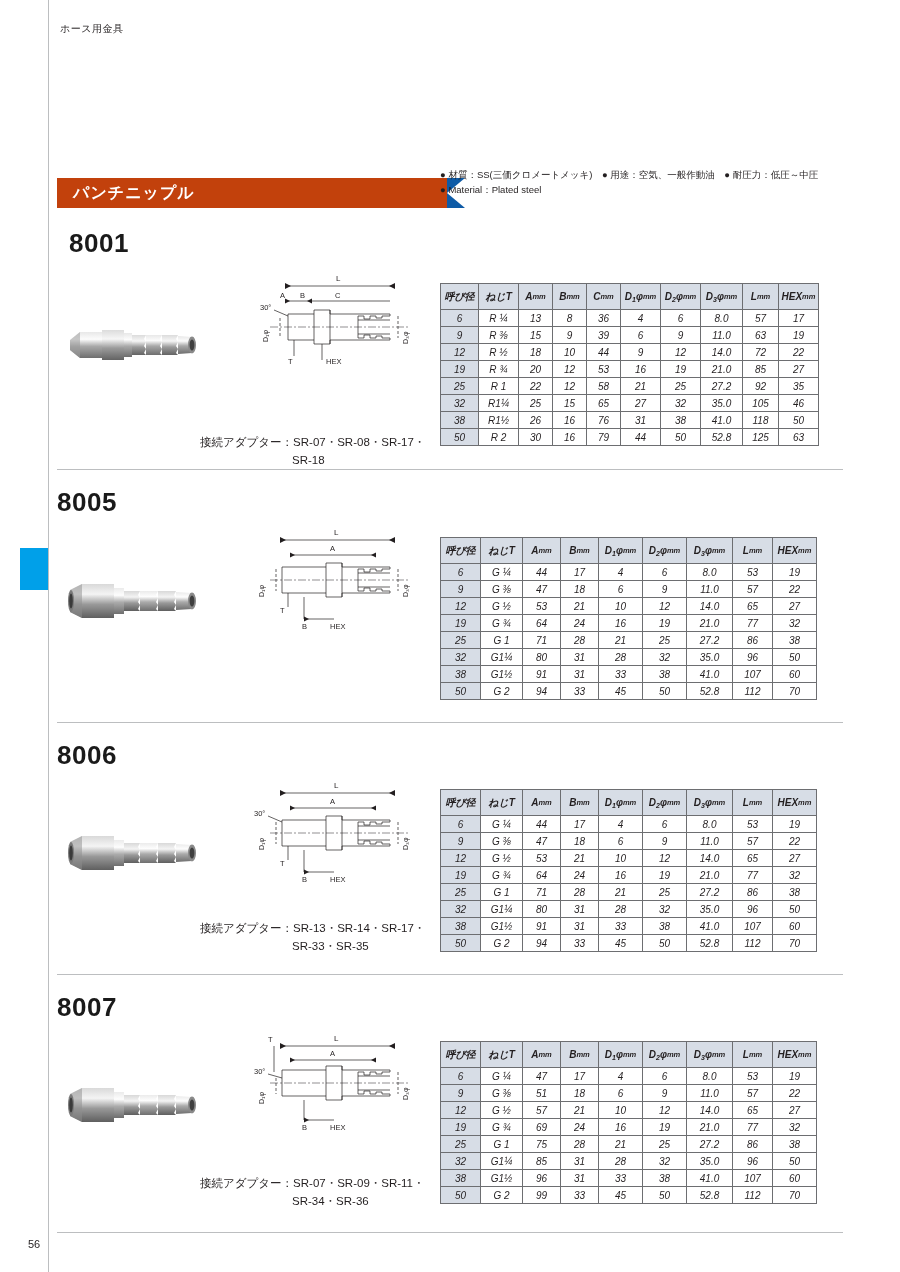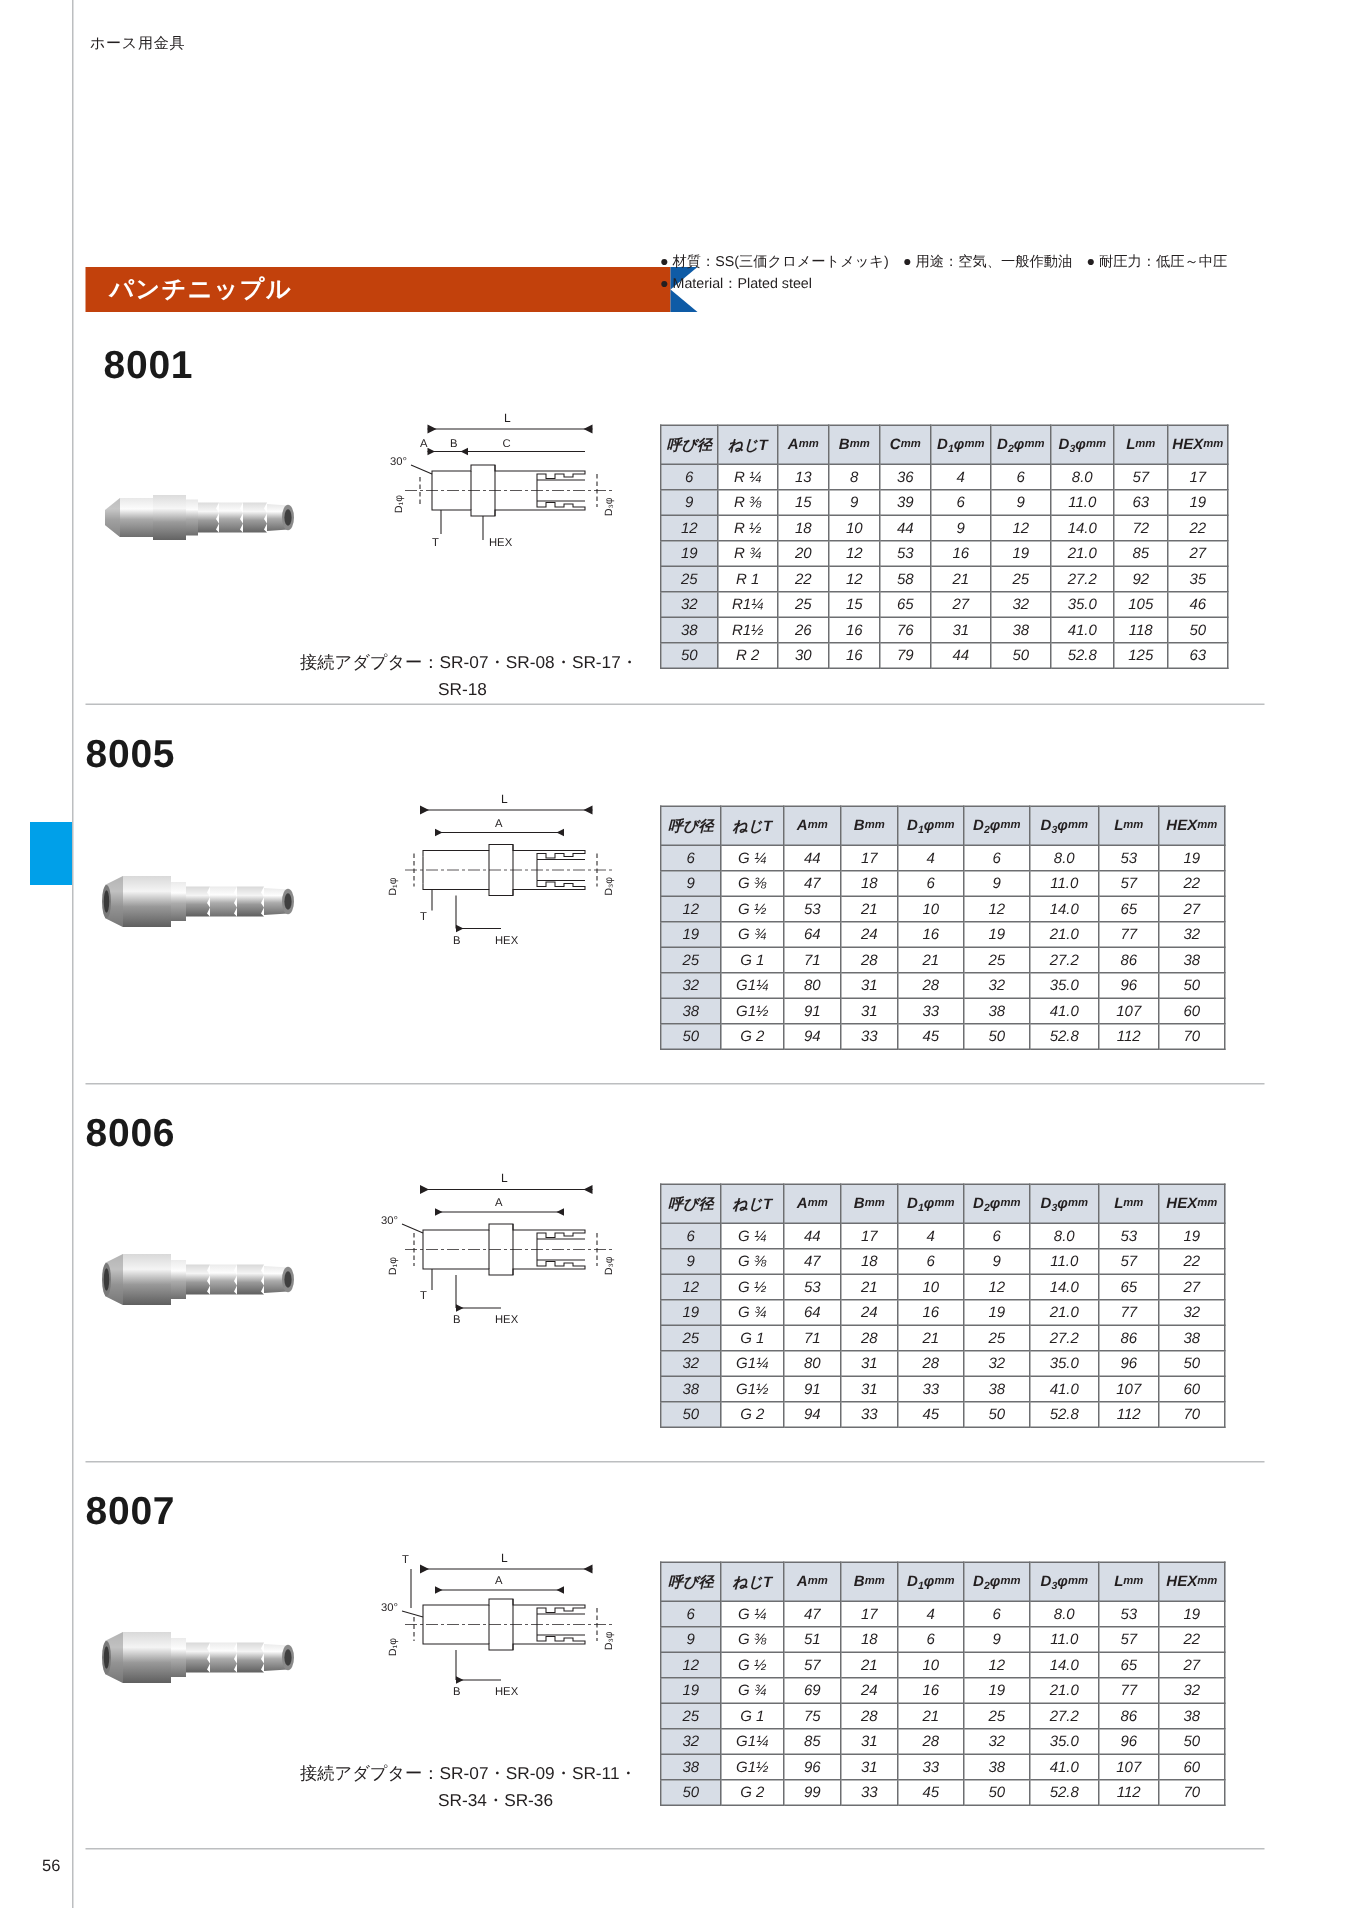--- a/index.html
+++ b/index.html
@@ -613,20 +613,24 @@
         <line x1="74" y1="94" x2="104" y2="94"></line>
         <path d="M74 91.5 l5 2.5 l-5 2.5 z" fill="#231f20" stroke="none"></path>
         <text x="72" y="104" font-size="7.5" fill="#231f20" stroke="none">B</text>
         <text x="100" y="104" font-size="7.5" fill="#231f20" stroke="none">HEX</text>
         <line x1="168" y1="44" x2="168" y2="66" stroke-dasharray="3,2"></line>
         <text x="178" y="72" font-size="7" fill="#231f20" stroke="none" transform="rotate(-90 178 72)">D₃φ</text>
       </g>
     </svg>
   </div>
 
+  <div class="adapter-note" style="left:200px; top:920px; width:250px;">
+      <div>接続アダプター：SR-13・SR-14・SR-17・</div>
+      <div>　　　　　　　　SR-33・SR-35</div>
+    </div>
 
   <table class="spec" style="left:440px; top:789px;">
     <thead>
         <tr>
           <th style="width: 40px;">呼び径</th>
           <th style="width: 42px;">ねじT</th>
           <th style="width: 38px;">A<span class="unit">mm</span></th>
           <th style="width: 38px;">B<span class="unit">mm</span></th>
           <th style="width: 44px;">D<span class="sub">1</span>φ<span class="unit">mm</span></th>
           <th style="width: 44px;">D<span class="sub">2</span>φ<span class="unit">mm</span></th>

